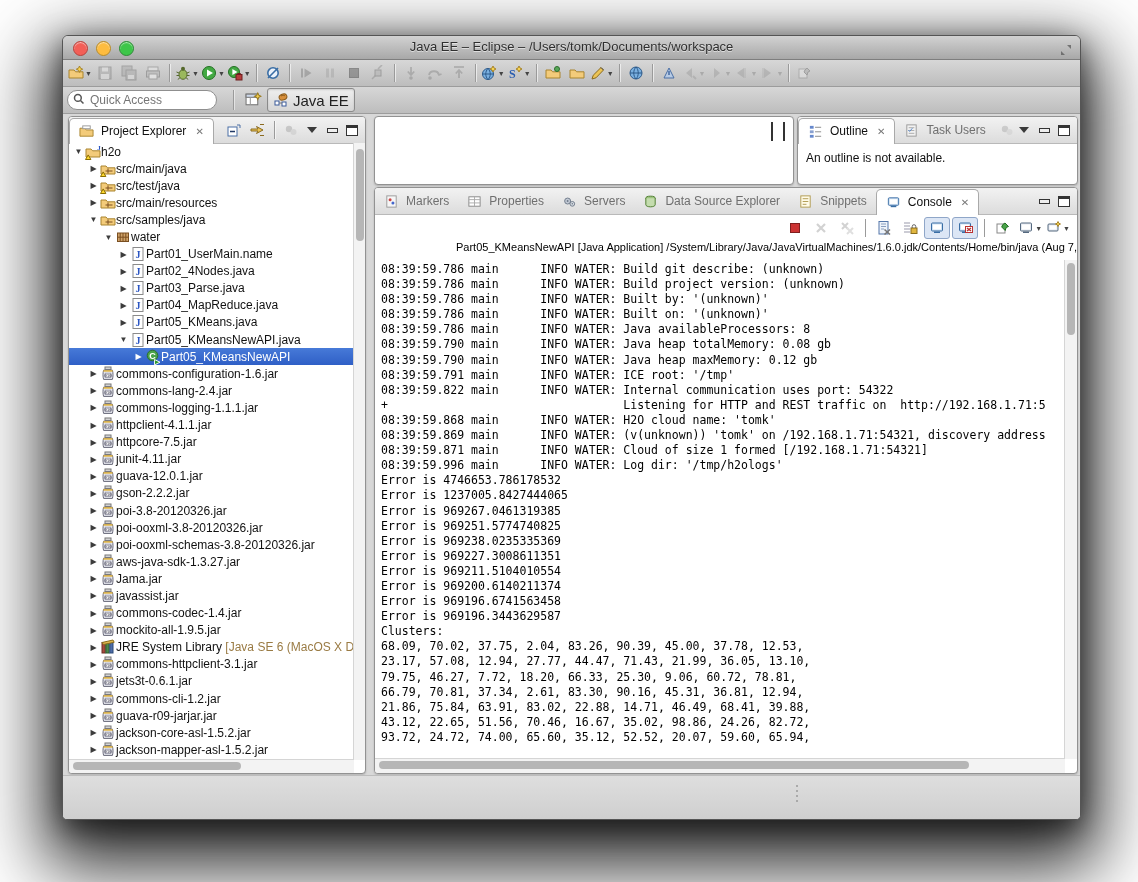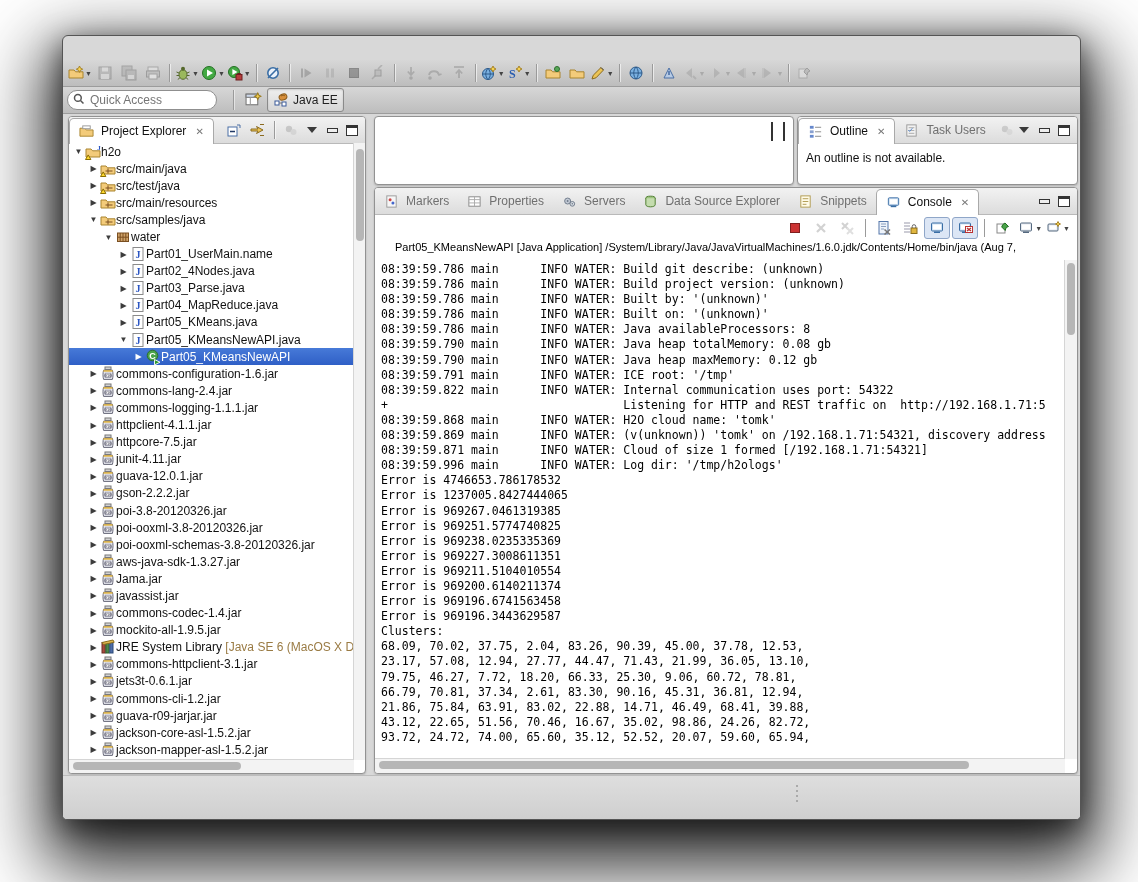--- a/index.html
+++ b/index.html
@@ -34,21 +34,21 @@
   .dd{font-size:7px;color:#444;margin-left:1px;}
   .btn.dis .dd{color:#aaa;}
   .sep{width:1px;height:18px;background:#9a9a9a;box-shadow:1px 0 0 rgba(255,255,255,.6);margin:0 4px;}
   
   #quick-access{width:118px;height:18px;border-radius:10px;border:1px solid #8f8f8f;
         background:#fff;font-size:12px;color:#444;padding:0 8px 0 22px;outline:none;}
   .qa-wrap{position:relative;margin-right:10px;}
   .qa-wrap svg{position:absolute;left:6px;top:3px;}
   .persp-btn{display:flex;align-items:center;gap:4px;height:22px;padding:0 5px;border-radius:3px;}
   .persp-btn.active{background:linear-gradient(#efefef,#d6d6d6);border:1px solid #8a8a8a;
-        box-shadow:inset 0 1px 2px rgba(0,0,0,.15);font-size:12px;color:#222;}
+        box-shadow:inset 0 1px 2px rgba(0,0,0,.15);font-size:15px;color:#222;}
   .persp-sep{width:1px;height:20px;background:#9a9a9a;margin:0 6px;box-shadow:1px 0 0 rgba(255,255,255,.5);}
   
   .panel{position:absolute;background:#fff;border:1px solid #929292;border-radius:4px;overflow:hidden;
          box-shadow:0 1px 2px rgba(0,0,0,.18);}
   #pe-panel{left:5px;top:80px;width:296px;height:656px;}
   #editor-panel{left:311px;top:80px;width:418px;height:67px;}
   #outline-panel{left:734px;top:80px;width:279px;height:67px;}
   #bottom-panel{left:311px;top:151px;width:702px;height:585px;}
   .pane-hdr{height:26px;background:linear-gradient(#f2f2f2,#dcdcdc);border-bottom:1px solid #b9b9b9;
             display:flex;align-items:center;position:relative;}
@@ -77,38 +77,51 @@
   .hsb .thumb{position:absolute;top:2px;height:8px;border-radius:5px;background:#b6b6b6;}
   
   #outline-msg{position:absolute;left:8px;top:34px;font-size:12px;color:#111;}
   
   .ed-tools{position:absolute;right:8px;top:6px;display:flex;gap:10px;align-items:center;}
   
   #bottom-tabs{display:flex;align-items:center;height:100%;}
   #console-toolbar{position:absolute;left:0;right:0;top:27px;height:26px;display:flex;justify-content:flex-end;
                    align-items:center;gap:2px;padding-right:6px;background:#fff;}
   #console-header{position:absolute;left:0;right:0;top:53px;height:19px;font-size:11px;color:#000;
-                  padding-left:20px;white-space:nowrap;overflow:hidden;background:#fff;}
+                  padding-left:20px;white-space:nowrap;overflow:hidden;background:#fff;text-align:right;}
   #console-body{position:absolute;left:0;top:72px;right:12px;bottom:14px;overflow:hidden;background:#fff;}
   #console-pre{margin:0;padding:2px 0 0 6px;font-family:"DejaVu Sans Mono",monospace;font-size:11.5px;
                line-height:15.1px;color:#000;white-space:pre;}
   #console-vsb{top:72px;bottom:14px;width:12px;}
   #console-hsb{right:12px;height:14px;}
   
   #status-strip{position:absolute;left:0;right:0;bottom:0;height:43px;border-radius:0 0 4px 4px;
                 background:linear-gradient(#dedede,#cfcfcf);border-top:1px solid #bdbdbd;}
   #grip{position:absolute;left:733px;top:9px;display:flex;flex-direction:column;gap:3px;}
   #grip i{width:2px;height:2px;background:#9a9a9a;border-radius:50%;display:block;}
 </style>
 </head>
 <body>
 <div id="stage">
 
 <div id="win">
 
+  <div class="titlebar">
+    <div class="lights">
+      <span class="light red"></span>
+      <span class="light yellow"></span>
+      <span class="light green"></span>
+    </div>
+    <div class="title-text">Java EE – Eclipse – /Users/tomk/Documents/workspace</div>
+    <span class="fs-icon">
+      <svg width="12" height="12" viewBox="0 0 12 12">
+            <path d="M7 1h4v4L7 1zM5 11H1V7l4 4z" fill="#5a5a5a"></path>
+          </svg>
+    </span>
+  </div>
 
   <div id="tbrow1" class="tbrow">
         <span class="btn">
           <svg width="16" height="16" viewBox="0 0 16 16">
             <path d="M1 5h5l1.6 1.8H15V13H1z" fill="#f3cb7a" stroke="#a9842f"></path>
             <path d="M11.5 1l1 2.2 2.2 1-2.2 1-1 2.2-1-2.2-2.2-1 2.2-1z" fill="#f7d44c" stroke="#a8842a"></path>
           </svg>
           <span class="dd">▼</span>
         </span>
         <span class="btn dis">

